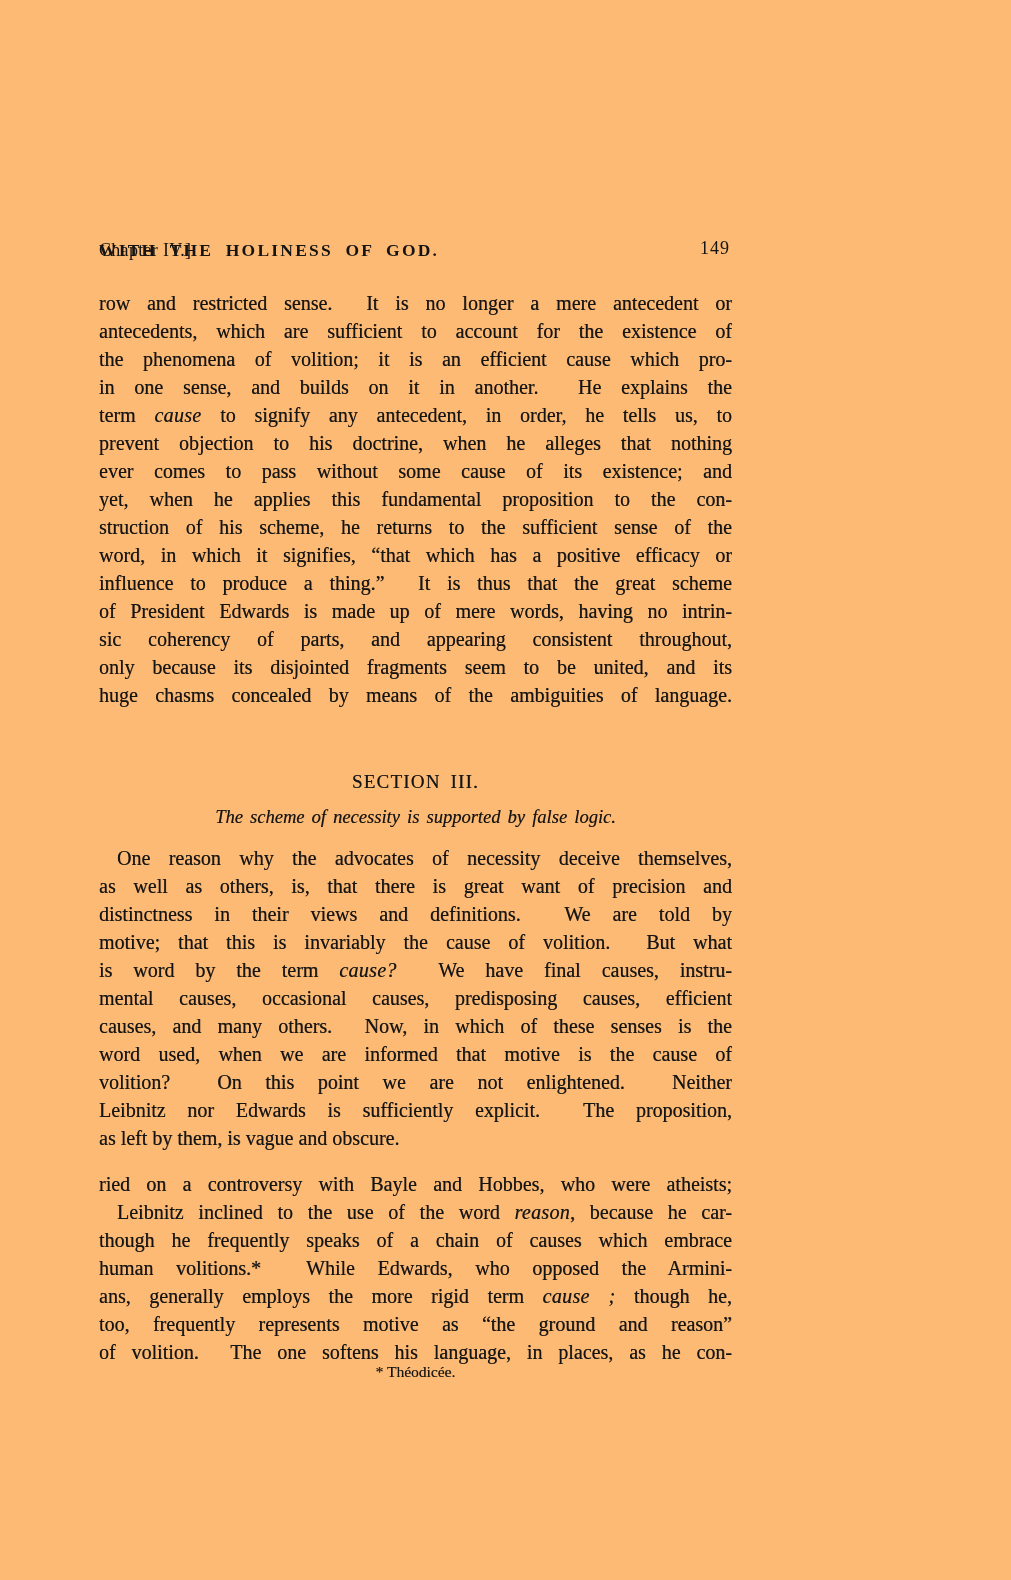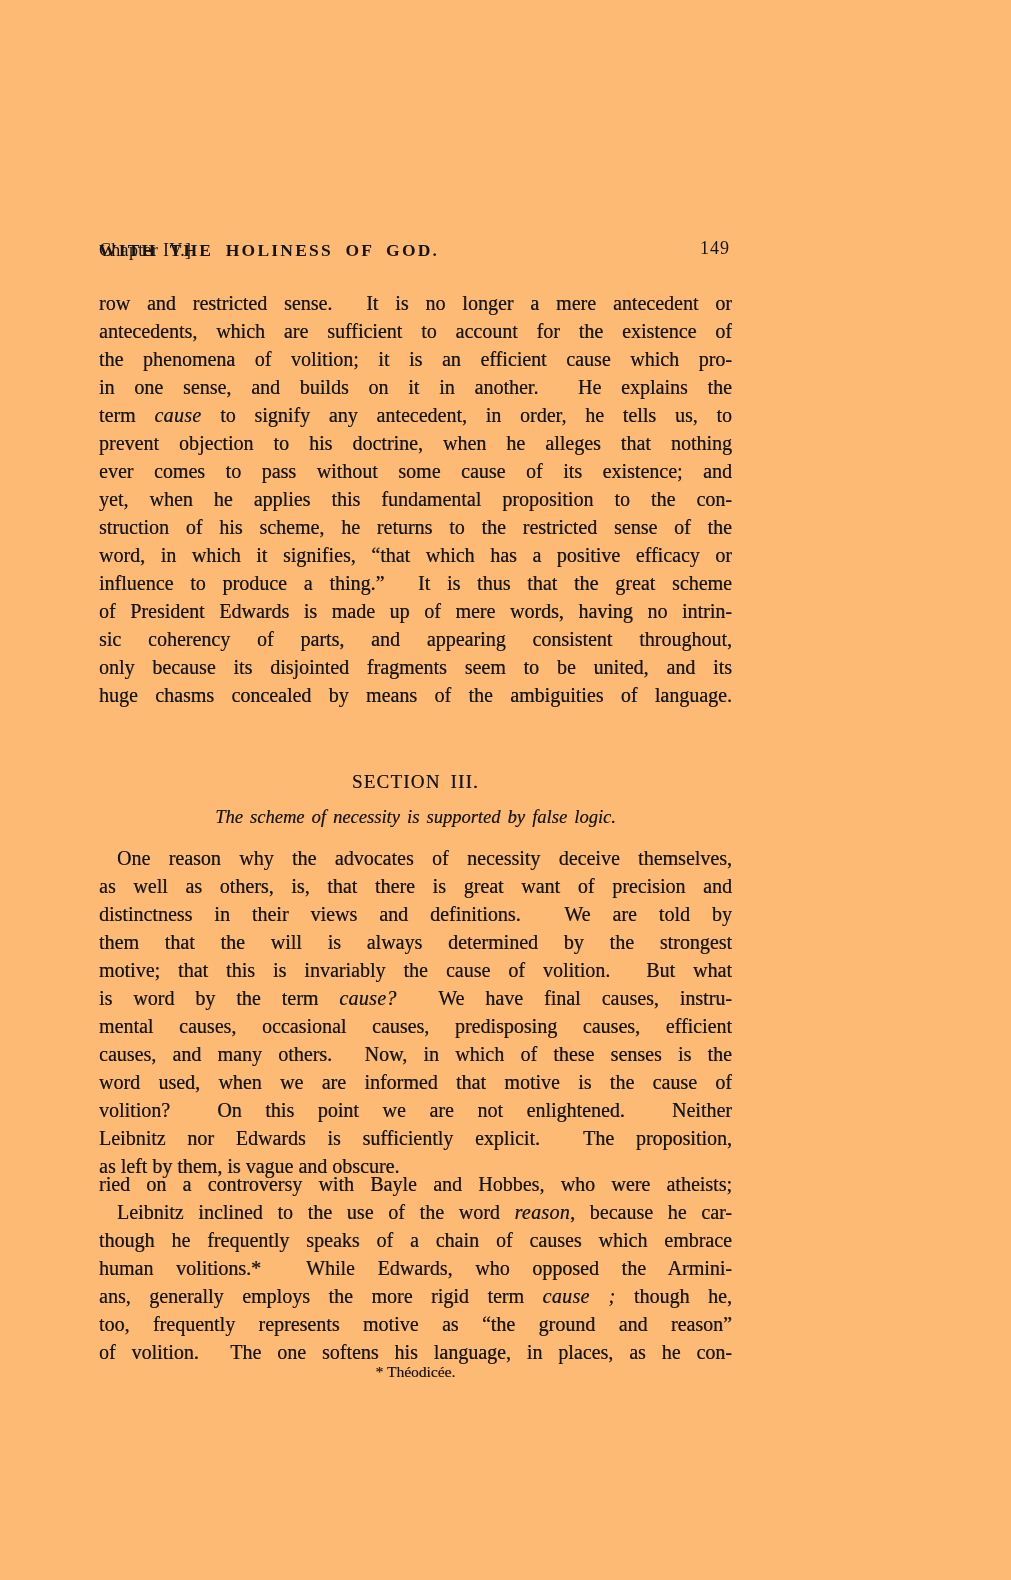--- a/index.html
+++ b/index.html
@@ -103,37 +103,36 @@
 
   <div class="col para para-1">
       <div class="tline"><span>row and restricted sense.&nbsp; It is no longer a mere antecedent or</span></div>
       <div class="tline"><span>antecedents, which are sufficient to account for the existence of</span></div>
       <div class="tline"><span>the phenomena of volition; it is an efficient cause which pro-</span></div>
       <div class="tline"><span>in one sense, and builds on it in another.&nbsp; He explains the</span></div>
       <div class="tline"><span>term </span><em>cause</em><span> to signify any antecedent, in order, he tells us, to</span></div>
       <div class="tline"><span>prevent objection to his doctrine, when he alleges that nothing</span></div>
       <div class="tline"><span>ever comes to pass without some cause of its existence; and</span></div>
       <div class="tline"><span>yet, when he applies this fundamental proposition to the con-</span></div>
-      <div class="tline"><span>struction of his scheme, he returns to the restricted sense of the</span></div>
+      <div class="tline"><span>struction of his scheme, he returns to the sufficient sense of the</span></div>
       <div class="tline"><span>word, in which it signifies, “that which has a positive efficacy or</span></div>
       <div class="tline"><span>influence to produce a thing.”&nbsp; It is thus that the great scheme</span></div>
       <div class="tline"><span>of President Edwards is made up of mere words, having no intrin-</span></div>
       <div class="tline"><span>sic coherency of parts, and appearing consistent throughout,</span></div>
       <div class="tline"><span>only because its disjointed fragments seem to be united, and its</span></div>
       <div class="tline"><span>huge chasms concealed by means of the ambiguities of language.</span></div>
     </div>
 
   <div class="col sec-heading">SECTION III.</div>
   <div class="col sec-subtitle">The scheme of necessity is supported by false logic.</div>
 
   <div class="col para para-2">
       <div class="tline ind"><span>One reason why the advocates of necessity deceive themselves,</span></div>
       <div class="tline"><span>as well as others, is, that there is great want of precision and</span></div>
       <div class="tline"><span>distinctness in their views and definitions.&nbsp; We are told by</span></div>
-      <div class="tline"><span>them that the will is always determined by the strongest</span></div>
       <div class="tline"><span>motive; that this is invariably the cause of volition.&nbsp; But what</span></div>
       <div class="tline"><span>is word by the term </span><em>cause?</em><span>&nbsp; We have final causes, instru-</span></div>
       <div class="tline"><span>mental causes, occasional causes, predisposing causes, efficient</span></div>
       <div class="tline"><span>causes, and many others.&nbsp; Now, in which of these senses is the</span></div>
       <div class="tline"><span>word used, when we are informed that motive is the cause of</span></div>
       <div class="tline"><span>volition?&nbsp; On this point we are not enlightened.&nbsp; Neither</span></div>
       <div class="tline"><span>Leibnitz nor Edwards is sufficiently explicit.&nbsp; The proposition,</span></div>
       <div class="tline fin"><span>as left by them, is vague and obscure.</span></div>
     </div>
   <div class="col para para-3">

